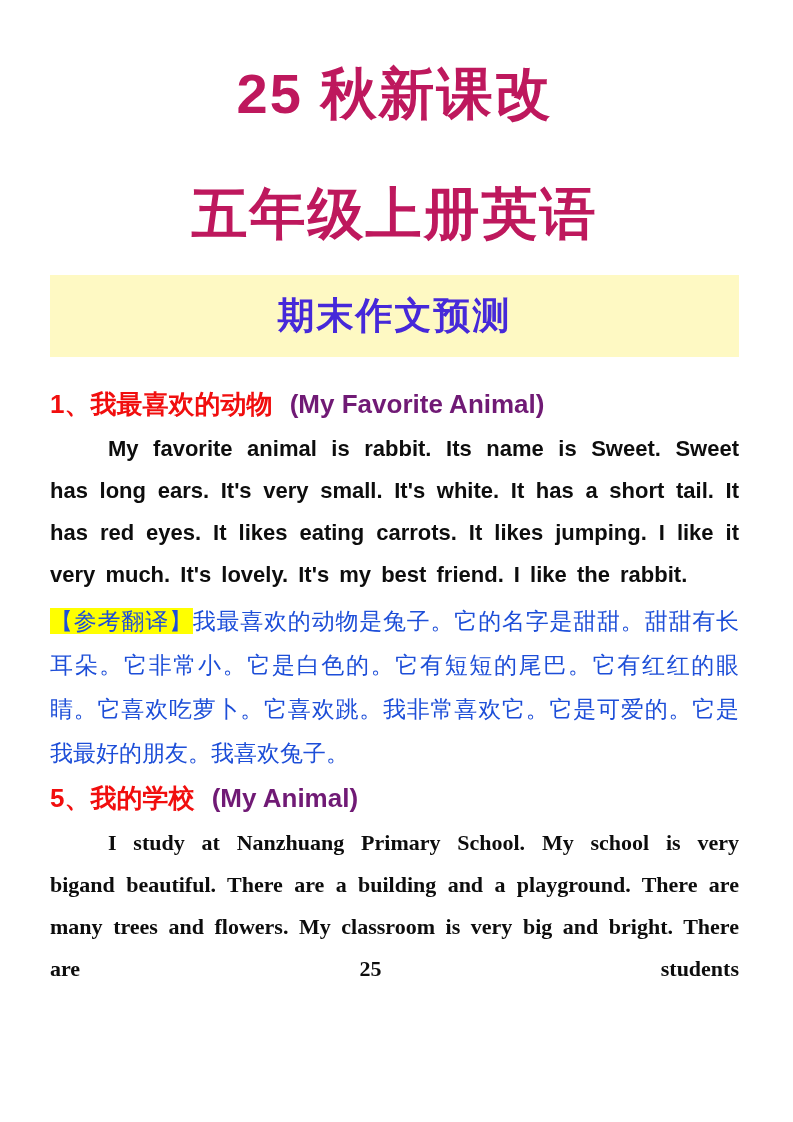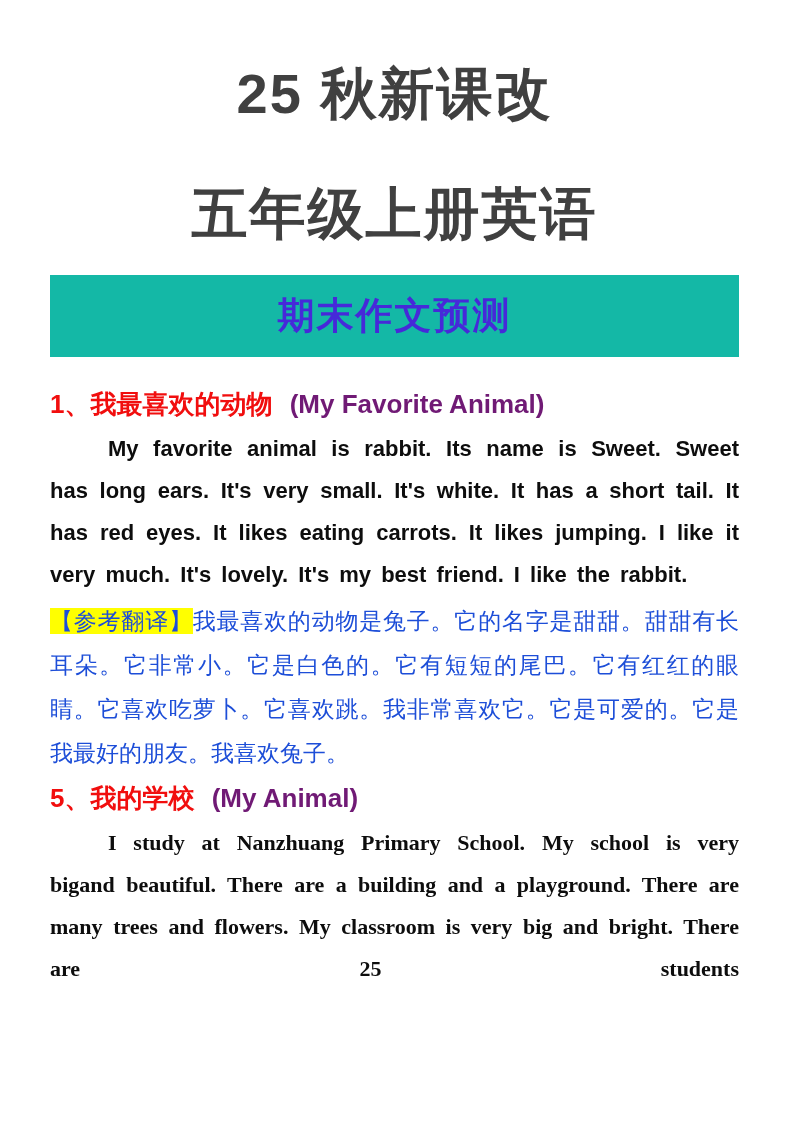--- a/index.html
+++ b/index.html
@@ -10,31 +10,31 @@
     overflow: hidden;
   }
   .page {
     width: 793px; height: 1122px;
     background: #ffffff;
     padding: 62px 54px 0 50px;
     overflow: hidden;
   }
   .main-title {
     text-align: center;
-    color: #404040;
+    color: #be185d;
     font-size: 56px;
     font-weight: bold;
     line-height: 1.15;
     letter-spacing: 2px;
   }
   .main-title.second { margin-top: 56px; }
   .banner {
     margin-top: 28px;
     height: 82px;
-    background: #14b8a6;
+    background: #fef9c3;
     display: flex;
     align-items: center;
     justify-content: center;
   }
   .banner-text {
     color: #4629d9;
     font-size: 37px;
     font-weight: bold;
     letter-spacing: 2px;
   }

